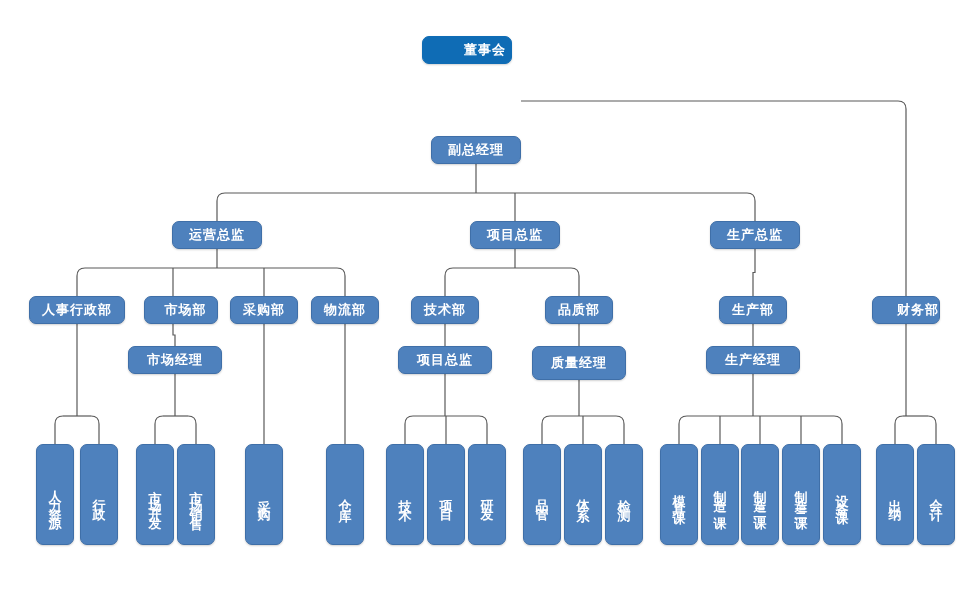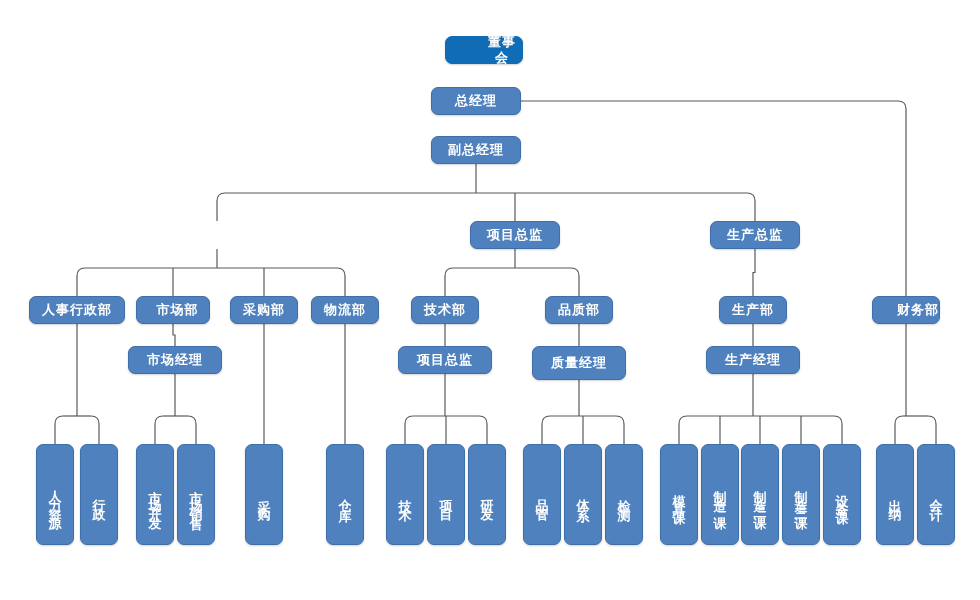--- a/index.html
+++ b/index.html
@@ -125,39 +125,39 @@
       <path d="M 760 416 L 760 444" fill="none" stroke="#595959" stroke-width="1.2"></path>
       <path d="M 801 416 L 801 444" fill="none" stroke="#595959" stroke-width="1.2"></path>
       <path d="M 834 416 Q 842 416 842 424 L 842 444" fill="none" stroke="#595959" stroke-width="1.2"></path>
       <path d="M 906 324 L 906 416" fill="none" stroke="#595959" stroke-width="1.2"></path>
       <path d="M 903 416 L 928 416" fill="none" stroke="#595959" stroke-width="1.2"></path>
       <path d="M 903 416 Q 895 416 895 424 L 895 444" fill="none" stroke="#595959" stroke-width="1.2"></path>
       <path d="M 928 416 Q 936 416 936 424 L 936 444" fill="none" stroke="#595959" stroke-width="1.2"></path>
       <path d="M 521 101 L 898 101 Q 906 101 906 109 L 906 296" fill="none" stroke="#595959" stroke-width="1.2"></path>
     </svg>
   <div id="node-layer">
-      <div class="node lvl-board" style="left: 445px; top: 36px; width: 78px; height: 28px; padding-left: 36px;">
+      <div class="node lvl-board" style="left: 422px; top: 36px; width: 90px; height: 28px; padding-left: 36px;">
         <span class="node-label">董事会</span>
-      </div>
-      <div class="node lvl-exec" style="left: 431px; top: 87px; width: 90px; height: 28px;">
-        <span class="node-label">总经理</span>
       </div>
       <div class="node lvl-exec" style="left: 431px; top: 136px; width: 90px; height: 28px;">
         <span class="node-label">副总经理</span>
       </div>
+      <div class="node lvl-director" style="left: 172px; top: 221px; width: 90px; height: 28px;">
+        <span class="node-label">运营总监</span>
+      </div>
       <div class="node lvl-director" style="left: 470px; top: 221px; width: 90px; height: 28px;">
         <span class="node-label">项目总监</span>
       </div>
       <div class="node lvl-director" style="left: 710px; top: 221px; width: 90px; height: 28px;">
         <span class="node-label">生产总监</span>
       </div>
       <div class="node lvl-dept" style="left: 29px; top: 296px; width: 96px; height: 28px;">
         <span class="node-label">人事行政部</span>
       </div>
-      <div class="node lvl-dept" style="left: 136px; top: 296px; width: 74px; height: 28px; padding-left: 9px;">
+      <div class="node lvl-dept" style="left: 144px; top: 296px; width: 74px; height: 28px; padding-left: 9px;">
         <span class="node-label">市场部</span>
       </div>
       <div class="node lvl-dept" style="left: 230px; top: 296px; width: 68px; height: 28px; align-items: center;">
         <span class="node-label">采购部</span>
       </div>
       <div class="node lvl-dept" style="left: 311px; top: 296px; width: 68px; height: 28px;">
         <span class="node-label">物流部</span>
       </div>
       <div class="node lvl-dept" style="left: 411px; top: 296px; width: 68px; height: 28px;">
         <span class="node-label">技术部</span>

